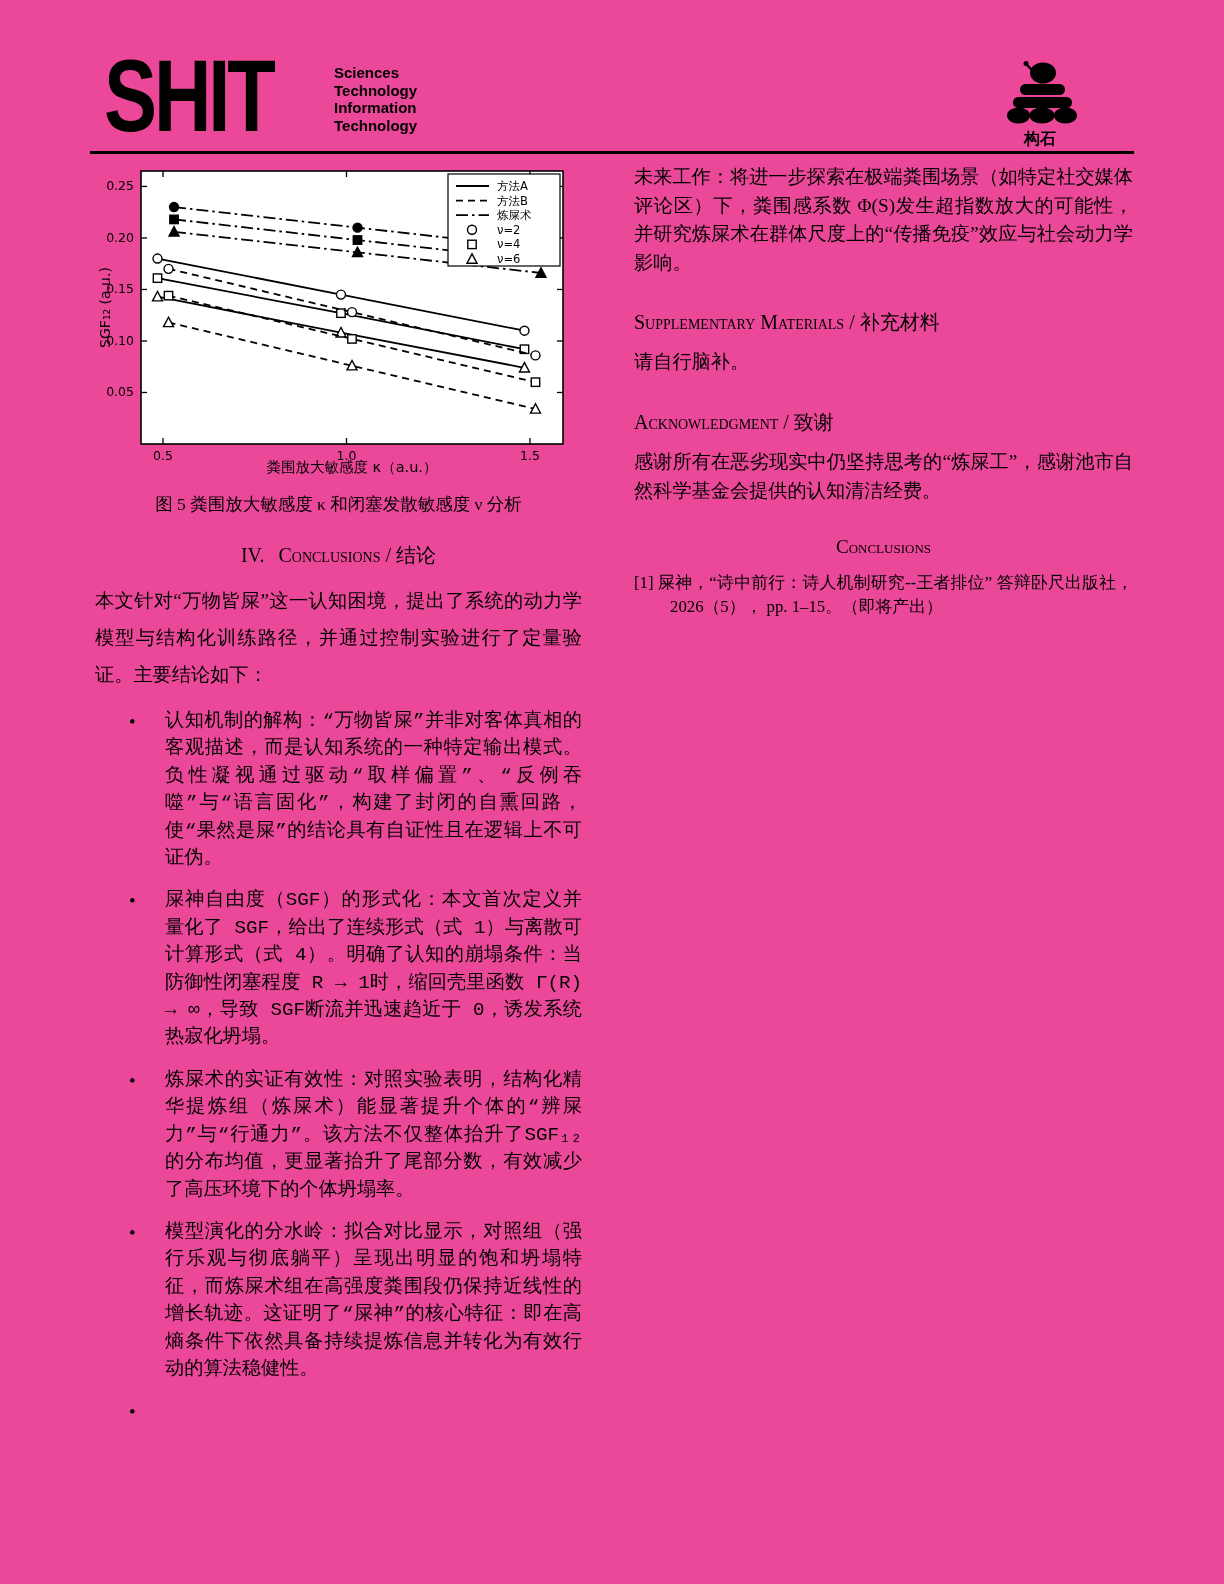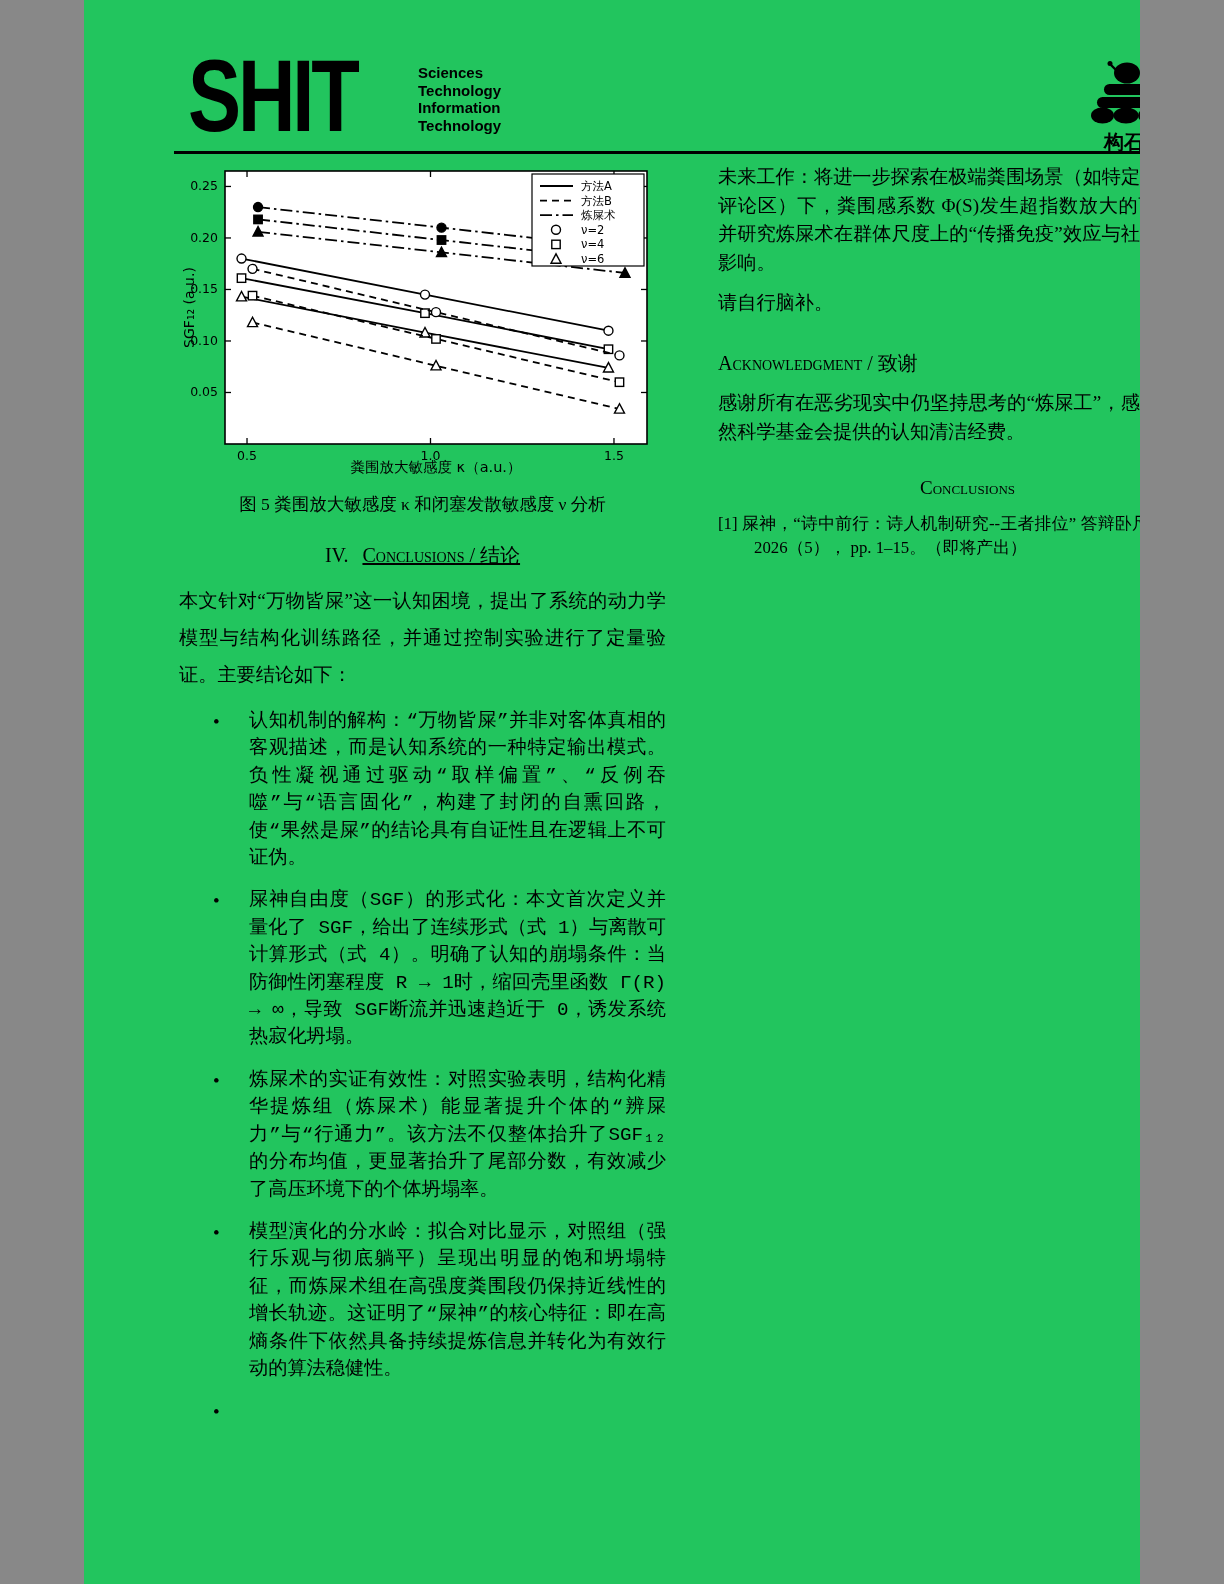--- a/index.html
+++ b/index.html
@@ -1,42 +1,42 @@
 <!DOCTYPE html>
 <html><head>
 <meta charset="utf-8">
 <style>
   html,body{margin:0;padding:0;background:#888;}
-  .page{position:relative;width:1056px;height:1584px;background:#22c55e;color:#000;
+  .page{position:relative;width:1224px;height:1584px;background:#ec4899;color:#000;
         font-family:"Liberation Serif","DejaVu Serif",serif;overflow:hidden;margin:0 auto;}
 
   
   .brand{position:absolute;left:104px;top:50px;display:flex;align-items:flex-start;}
   .brand-word{font-family:"Liberation Sans","DejaVu Sans",sans-serif;font-weight:900;
               font-size:102px;line-height:92px;letter-spacing:-4px;
               transform:scaleX(0.78);transform-origin:left top;}
   .brand-sub{position:absolute;left:334px;top:64px;font-family:Liberation Sans, sans-serif;
              font-weight:bold;font-size:15px;line-height:17.5px;}
   .org{position:absolute;left:998px;top:60px;width:84px;text-align:center;}
-  .org-label{font-family:"Liberation Sans","DejaVu Sans",sans-serif;font-weight:bold;font-size:20px;margin-top:1px;}
+  .org-label{font-family:"Liberation Sans","DejaVu Sans",sans-serif;font-weight:bold;font-size:16px;margin-top:1px;}
   .rule{position:absolute;left:90px;top:151px;width:1044px;height:2.5px;background:#000;}
 
   
   .col-left{position:absolute;left:95px;top:162px;width:487px;}
   .col-right{position:absolute;left:634px;top:163px;width:499px;}
 
   
   .chart-figure{margin-left:2px;}
   .chart-figure svg{display:block;font-family:"DejaVu Sans","Liberation Sans",sans-serif;}
   .fig-caption{margin-top:14px;text-align:center;font-size:17.5px;}
 
   
   .sec-heading{margin-top:26px;text-align:center;font-size:20px;}
   .sc{font-variant:small-caps;}
-  .sec-heading .t{margin-left:14px;text-decoration:underline;}
+  .sec-heading .t{margin-left:14px;}
   .intro{margin-top:13px;font-size:19.2px;line-height:37px;text-align:justify;}
   .bullets{margin-top:0;}
   .bullet{display:flex;margin-top:15px;}
   .bullet .dot{width:70px;padding-left:34px;box-sizing:border-box;font-size:19px;line-height:27.4px;}
   .bullet .btxt{flex:1;font-size:19.2px;line-height:27.4px;text-align:justify;font-family:Liberation Mono, monospace;}
 
   
   .future{font-size:19.2px;line-height:28.6px;text-align:justify;}
   .subhead{margin-top:32px;font-size:20px;}
   .subbody{margin-top:12px;font-size:19.2px;line-height:28.6px;text-align:justify;}
@@ -182,20 +182,21 @@
       </div>
       <div class="bullet">
         <span class="dot">•</span>
       </div>
     </div>
   </div>
 
   <div class="col-right">
     <div class="future">未来工作：将进一步探索在极端粪围场景（如特定社交媒体评论区）下，粪围感系数 Φ(S)发生超指数放大的可能性，并研究炼屎术在群体尺度上的“传播免疫”效应与社会动力学影响。</div>
 
+    <div class="subhead sc">Supplementary Materials / 补充材料</div>
     <div class="subbody">请自行脑补。</div>
 
     <div class="subhead sc">Acknowledgment / 致谢</div>
     <div class="subbody">感谢所有在恶劣现实中仍坚持思考的“炼屎工”，感谢池市自然科学基金会提供的认知清洁经费。</div>
 
     <div class="ref-heading sc">Conclusions</div>
     <p class="ref"><span>[1]</span>&nbsp;<span>屎神，“诗中前行：诗人机制研究--王者排位” 答辩卧尺出版社，2026（5）， pp. 1–15。（即将产出）</span></p>
   </div>
 
 </div>

